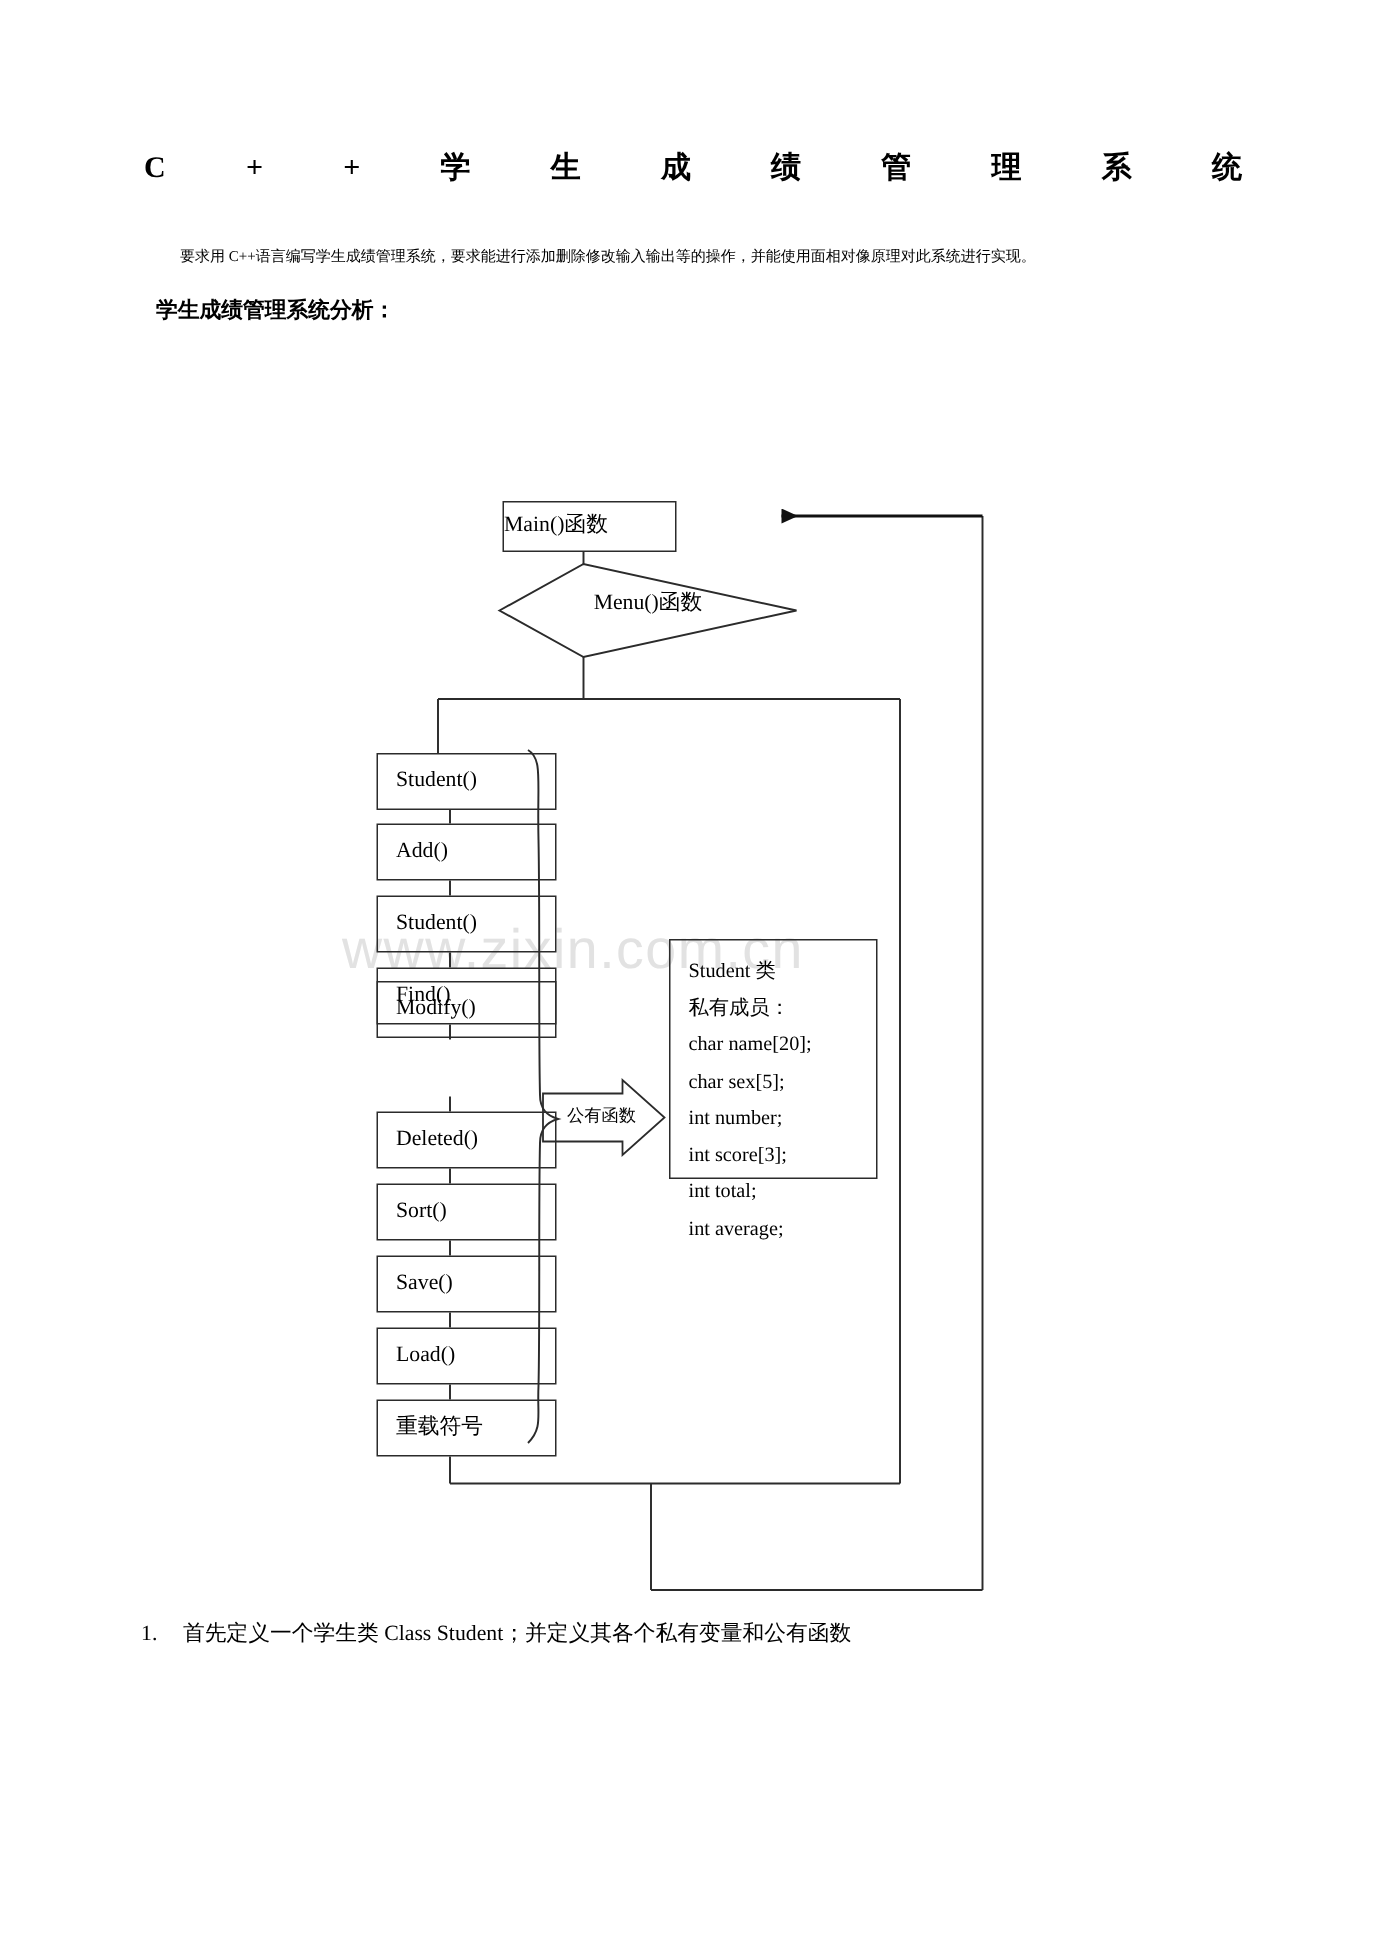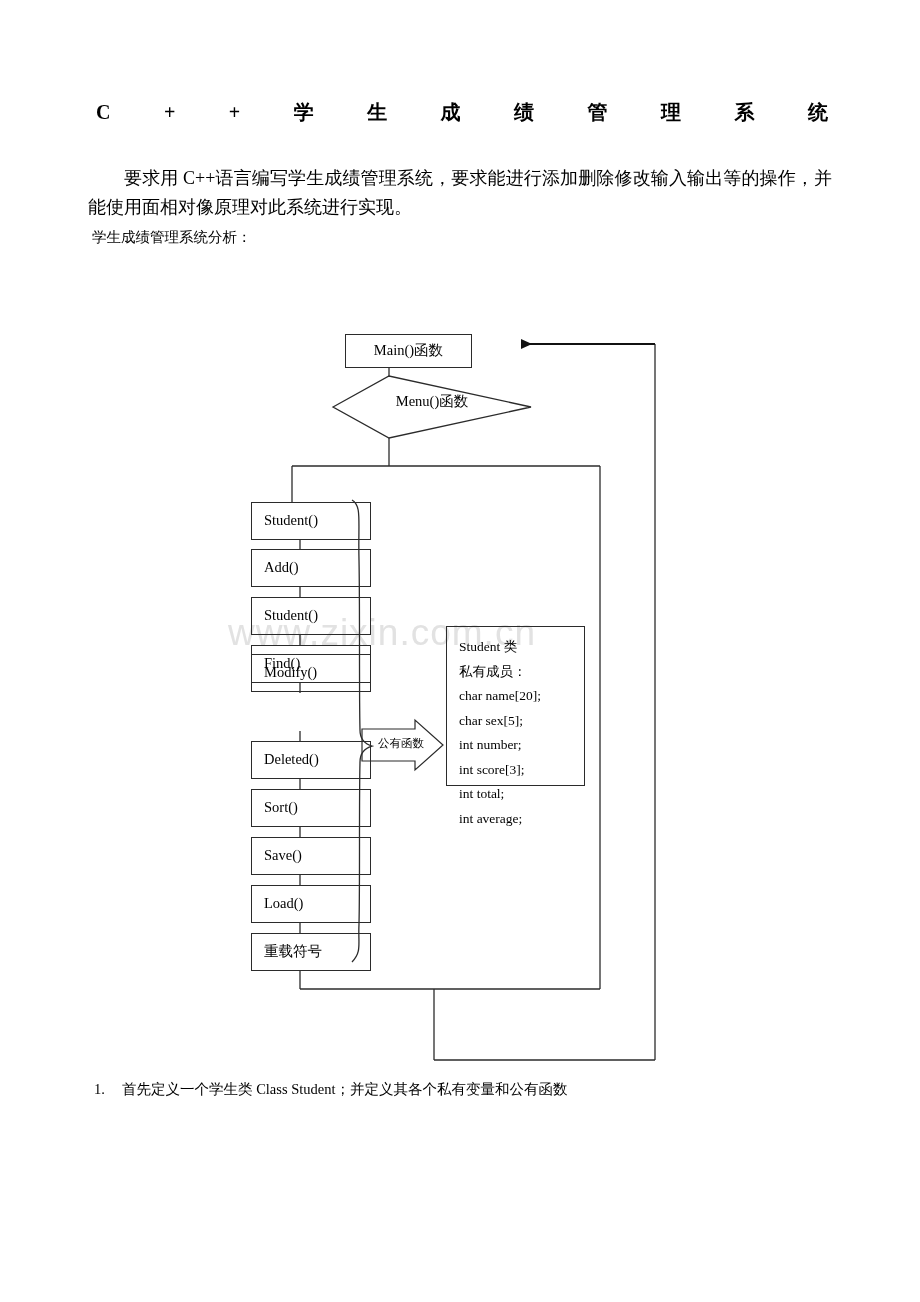--- a/index.html
+++ b/index.html
@@ -52,32 +52,32 @@
     letter-spacing: 0;
     display: flex;
     justify-content: space-between;
     margin: 0 0 40px 0;
     padding: 0 4px 0 8px;
     line-height: 1.2;
   }
   .doc-title span { display: inline-block; }
 
   p.para {
-    margin: 0;
-    font-size: 18px;
+    margin: 12px;
+    font-size: 10px;
     line-height: 1.62;
     text-align: justify;
     text-justify: inter-ideograph;
   }
   p.indent { text-indent: 2em; }
 
   h2.sec {
-    margin: 4px;
-    font-size: 14.5px;
-    font-weight: normal;
+    margin: 16px;
+    font-size: 14.5px;
+    font-weight: bold;
     line-height: 1.62;
   }
 
   
   .content-bottom {
     position: absolute;
     left: 88px;
     top: 1078px;
     width: 744px;
     z-index: 3;
@@ -109,22 +109,21 @@
     border: 1px solid #2b2b2b;
     background: transparent;
     display: flex;
     align-items: center;
     font-size: 14.5px;
     line-height: 1.2;
     white-space: nowrap;
   }
 
   .node-main {
-    left: 345px; top: 334px; width: 127px; height: 34px;
-    justify-content: center;
+    left: 335px; top: 334px; width: 116px; height: 34px;
   }
 
   .fnbox { left: 251px; width: 120px; height: 38px; padding-left: 12px; }
 
   .class-box {
     left: 446px; top: 626px; width: 139px; height: 160px;
     display: block;
     padding: 8px 0 0 12px;
     font-size: 13.5px;
     line-height: 1.82;

